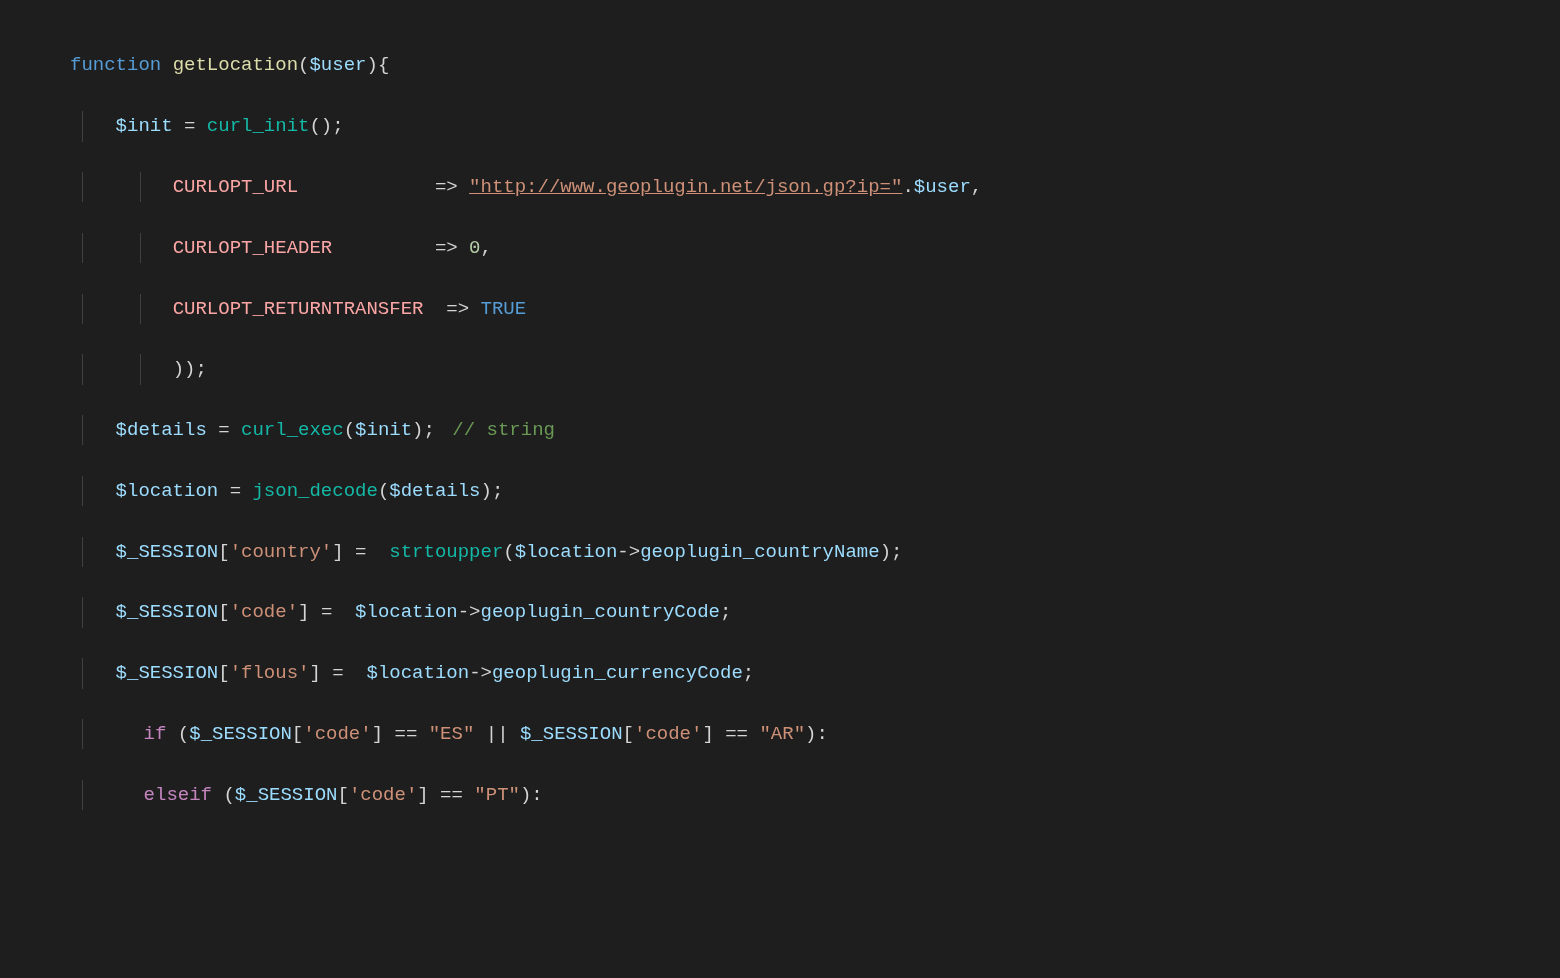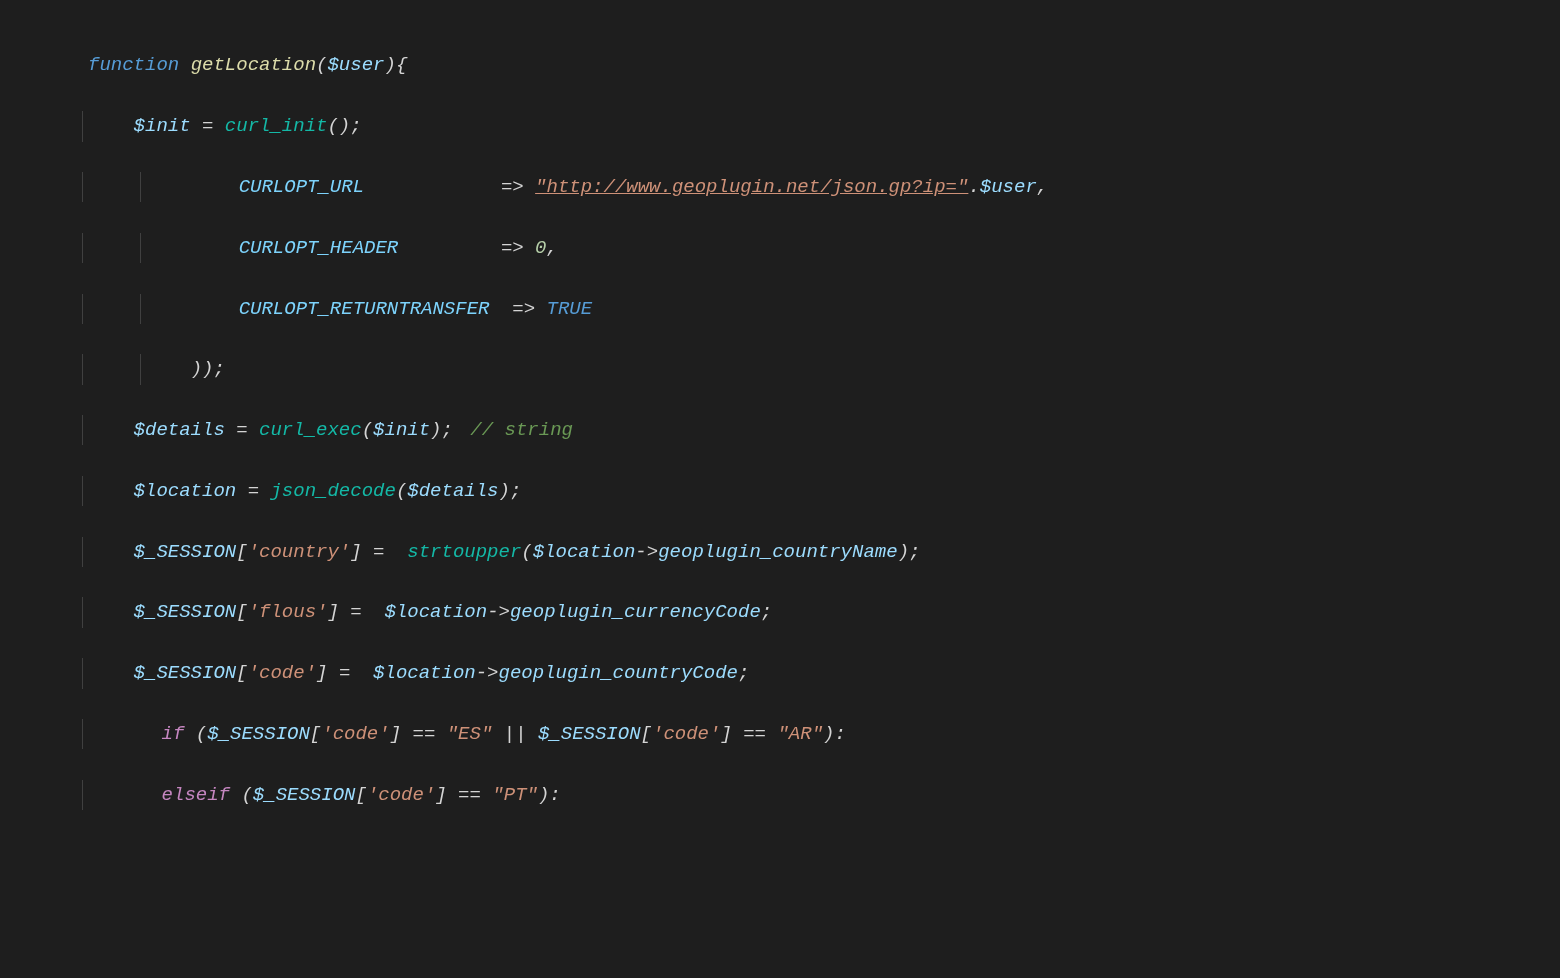--- a/index.html
+++ b/index.html
@@ -11,38 +11,37 @@
     line-height: 1.6;
     color: #d4d4d4;
   }
   .editor {
     padding: 20px 0 20px 0;
     white-space: pre;
     overflow-x: auto;
   }
   .line {
     display: block;
-    padding-left: 88px;
+    padding-left: 70px;
     position: relative;
-    font-style: italic;
   }
   .guide {
     border-left: 1px solid #404040;
     position: absolute;
     top: 0;
     bottom: 0;
   }
   .g1 { left: 82px; }
   .g2 { left: 140px; }
   .kw { color: #569cd6; }
   .kw-control { color: #c586c0; margin-left: 28px; }
   .fn-name { color: #dcdcaa; }
   .fn-call { color: #14b8a6; }
   .var { color: #9cdcfe; }
-  .const { color: #7dd3fc; margin-left: 48px; }
+  .const { color: #fca5a5; }
   .str { color: #ce9178; }
   .str-url { color: #ce9178; text-decoration: underline; }
   .num { color: #b5cea8; }
   .bool { color: #569cd6; }
   .comment { color: #6a9955; margin-left: 6px; }
   .punct { color: #d4d4d4; }
   .brace { color: #d4d4d4; }
   .paren { color: #d4d4d4; }
   .op { color: #d4d4d4; }
   .arrow { color: #d4d4d4; }
@@ -54,22 +53,22 @@
 <div class="editor">
 <span class="line"><span class="kw">function</span> <span class="fn-name">getLocation</span><span class="paren">(</span><span class="var">$user</span><span class="paren">)</span><span class="brace">{</span></span>
 <span class="line"><span class="guide g1"></span>    <span class="var">$init</span> <span class="op">=</span> <span class="fn-call">curl_init</span><span class="paren">()</span><span class="punct">;</span></span>
 <span class="line"><span class="guide g1"></span><span class="guide g2"></span>         <span class="const">CURLOPT_URL</span>            <span class="arrow">=&gt;</span> <span class="str-url">"http://www.geoplugin.net/json.gp?ip="</span><span class="op">.</span><span class="var">$user</span><span class="punct">,</span></span>
 <span class="line"><span class="guide g1"></span><span class="guide g2"></span>         <span class="const">CURLOPT_HEADER</span>         <span class="arrow">=&gt;</span> <span class="num">0</span><span class="punct">,</span></span>
 <span class="line"><span class="guide g1"></span><span class="guide g2"></span>         <span class="const">CURLOPT_RETURNTRANSFER</span>  <span class="arrow">=&gt;</span> <span class="bool">TRUE</span></span>
 <span class="line"><span class="guide g1"></span><span class="guide g2"></span>         <span class="paren">))</span><span class="punct">;</span></span>
 <span class="line"><span class="guide g1"></span>    <span class="var">$details</span> <span class="op">=</span> <span class="fn-call">curl_exec</span><span class="paren">(</span><span class="var">$init</span><span class="paren">)</span><span class="punct">;</span> <span class="comment">// string</span></span>
 <span class="line"><span class="guide g1"></span>    <span class="var">$location</span> <span class="op">=</span> <span class="fn-call">json_decode</span><span class="paren">(</span><span class="var">$details</span><span class="paren">)</span><span class="punct">;</span></span>
 <span class="line"><span class="guide g1"></span>    <span class="var">$_SESSION</span><span class="punct">[</span><span class="str">'country'</span><span class="punct">]</span> <span class="op">=</span>  <span class="fn-call">strtoupper</span><span class="paren">(</span><span class="var">$location</span><span class="arrow">-&gt;</span><span class="prop">geoplugin_countryName</span><span class="paren">)</span><span class="punct">;</span></span>
+<span class="line"><span class="guide g1"></span>    <span class="var">$_SESSION</span><span class="punct">[</span><span class="str">'code'</span><span class="punct">]</span> <span class="op">=</span>  <span class="var">$location</span><span class="arrow">-&gt;</span><span class="prop">geoplugin_countryCode</span><span class="punct">;</span></span>
 <span class="line"><span class="guide g1"></span>    <span class="var">$_SESSION</span><span class="punct">[</span><span class="str">'flous'</span><span class="punct">]</span> <span class="op">=</span>  <span class="var">$location</span><span class="arrow">-&gt;</span><span class="prop">geoplugin_currencyCode</span><span class="punct">;</span></span>
-<span class="line"><span class="guide g1"></span>    <span class="var">$_SESSION</span><span class="punct">[</span><span class="str">'code'</span><span class="punct">]</span> <span class="op">=</span>  <span class="var">$location</span><span class="arrow">-&gt;</span><span class="prop">geoplugin_countryCode</span><span class="punct">;</span></span>
 <span class="line"><span class="guide g1"></span>    <span class="kw-control">if</span> <span class="paren">(</span><span class="var">$_SESSION</span><span class="punct">[</span><span class="str">'code'</span><span class="punct">]</span> <span class="op">==</span> <span class="str">"ES"</span> <span class="op">||</span> <span class="var">$_SESSION</span><span class="punct">[</span><span class="str">'code'</span><span class="punct">]</span> <span class="op">==</span> <span class="str">"AR"</span><span class="paren">)</span><span class="punct">:</span></span>
 <span class="line"><span class="guide g1"></span>    <span class="kw-control">elseif</span> <span class="paren">(</span><span class="var">$_SESSION</span><span class="punct">[</span><span class="str">'code'</span><span class="punct">]</span> <span class="op">==</span> <span class="str">"PT"</span><span class="paren">)</span><span class="punct">:</span></span>
 
 
 
 
 
 
 
 </div>

